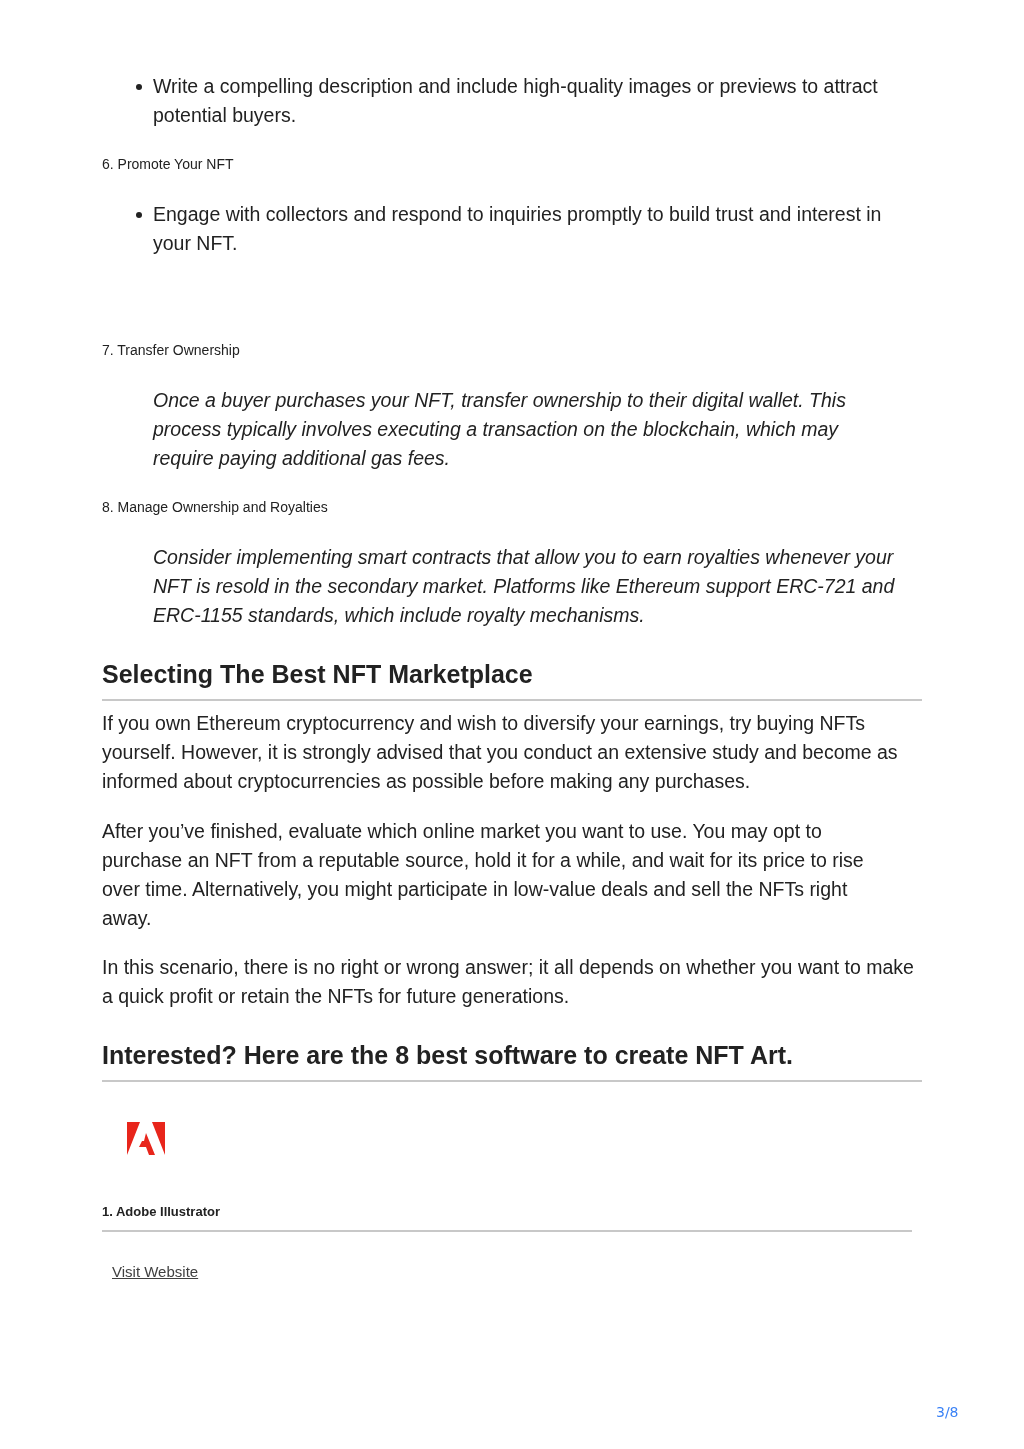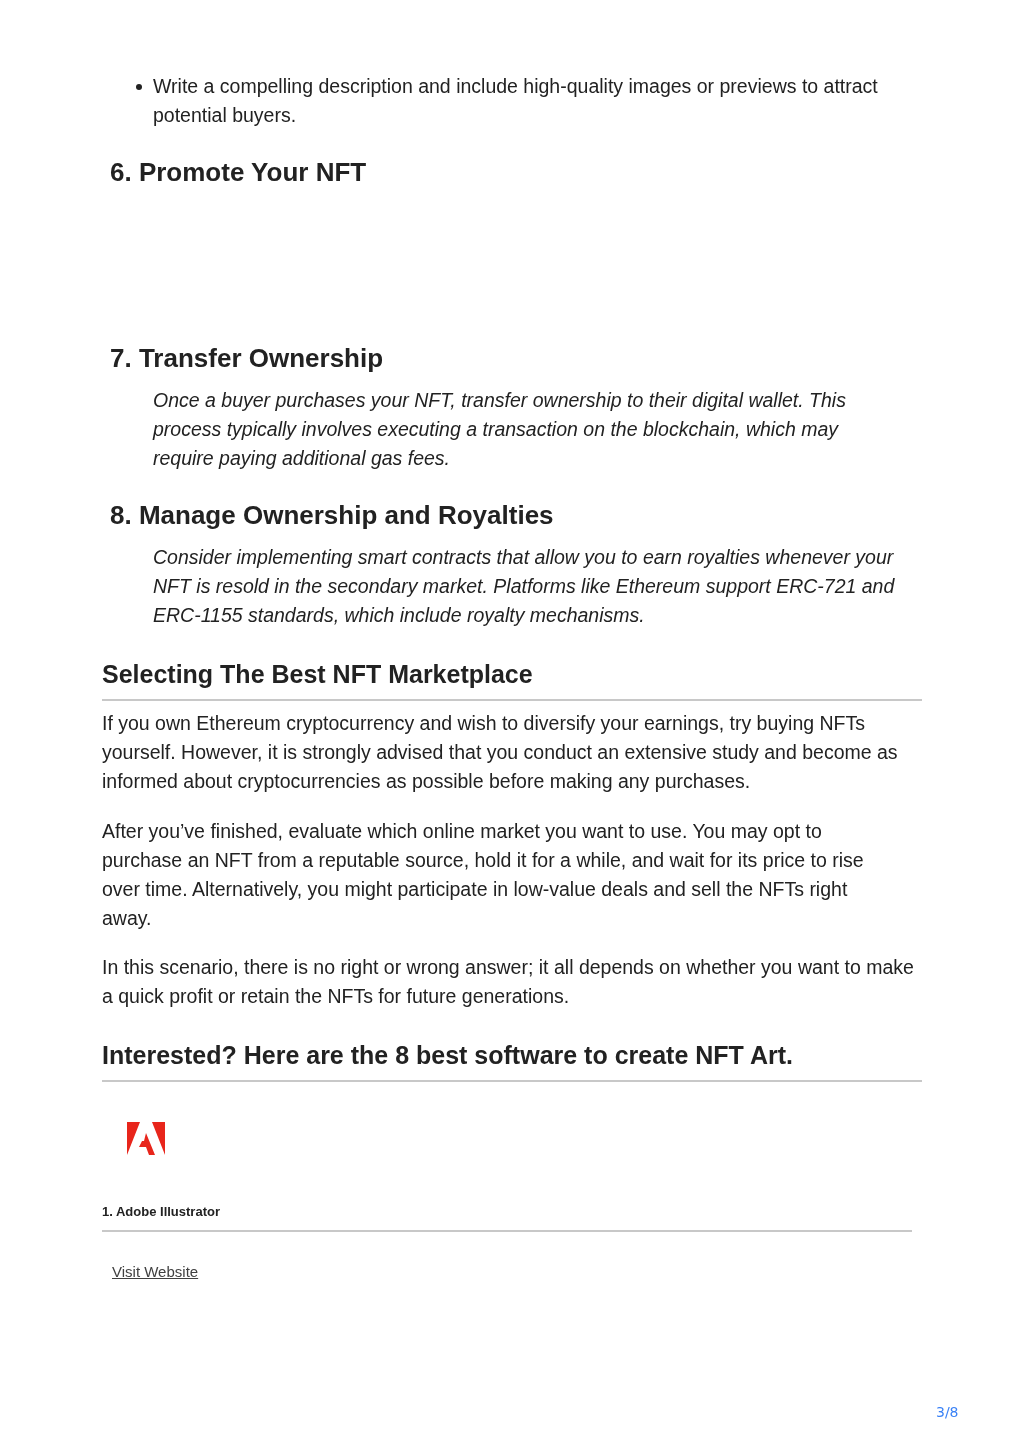--- a/index.html
+++ b/index.html
@@ -8,21 +8,21 @@
       font-family: "Liberation Sans", sans-serif; color: #222222;
     }
     .page { position: absolute; left: 102px; top: 0; width: 820px; }
     .para { font-size: 19.5px; line-height: 29px; margin: 0; }
     ul.bullets { list-style: none; margin: 0; padding: 0; }
     ul.bullets li { position: relative; padding-left: 51px; font-size: 19.5px; line-height: 29px; }
     ul.bullets li::before {
       content: ""; position: absolute; left: 34px; top: 12px;
       width: 6px; height: 6px; border-radius: 50%; background: #222;
     }
-    .h4 { font-size: 26px; font-weight: bold; margin: 8px; line-height: 29px; }
+    .h4 { font-size: 14px; font-weight: normal; margin: 0; line-height: 29px; }
     .indent { padding-left: 51px; font-style: italic; }
     .h2 {
       font-size: 25px; font-weight: bold; margin: 0; line-height: 34px;
       padding-bottom: 8px; border-bottom: 2px solid #c8c8c8;
     }
     .h3 {
       font-size: 13px; font-weight: bold; margin: 0; line-height: 29px;
       padding-bottom: 4px; border-bottom: 2px solid #c8c8c8; width: 810px;
     }
     .link { font-size: 15px; color: #404040; text-decoration: underline; cursor: pointer; }
@@ -37,20 +37,21 @@
 <body>
 
 <div class="page">
 
   <ul class="bullets abs" style="top:72px; width:820px;">
     <li>Write a compelling description and include high-quality images or previews to attract potential buyers.</li>
   </ul>
 
   <h4 class="h4 abs" style="top:150px;">6. Promote Your NFT</h4>
   <ul class="bullets abs" style="top:200px; width:820px;">
+    <li>Engage with collectors and respond to inquiries promptly to build trust and interest in your NFT.</li>
   </ul>
 
   <h4 class="h4 abs" style="top:336px;text-align:center;">7. Transfer Ownership</h4>
   <p class="para indent abs" style="top:386px; width:740px;">Once a buyer purchases your NFT, transfer ownership to their digital wallet. This process typically involves executing a transaction on the blockchain, which may require paying additional gas fees.</p>
 
   <h4 class="h4 abs" style="top:493px;">8. Manage Ownership and Royalties</h4>
   <p class="para indent abs" style="top:543px; width:762px;">Consider implementing smart contracts that allow you to earn royalties whenever your NFT is resold in the secondary market. Platforms like Ethereum support ERC-721 and ERC-1155 standards, which include royalty mechanisms.</p>
 
   <h2 class="h2 abs" style="top:657px; width:820px;">Selecting The Best NFT Marketplace</h2>
   <p class="para abs" style="top:709px; width:820px;">If you own Ethereum cryptocurrency and wish to diversify your earnings, try buying NFTs yourself. However, it is strongly advised that you conduct an extensive study and become as informed about cryptocurrencies as possible before making any purchases.</p>

